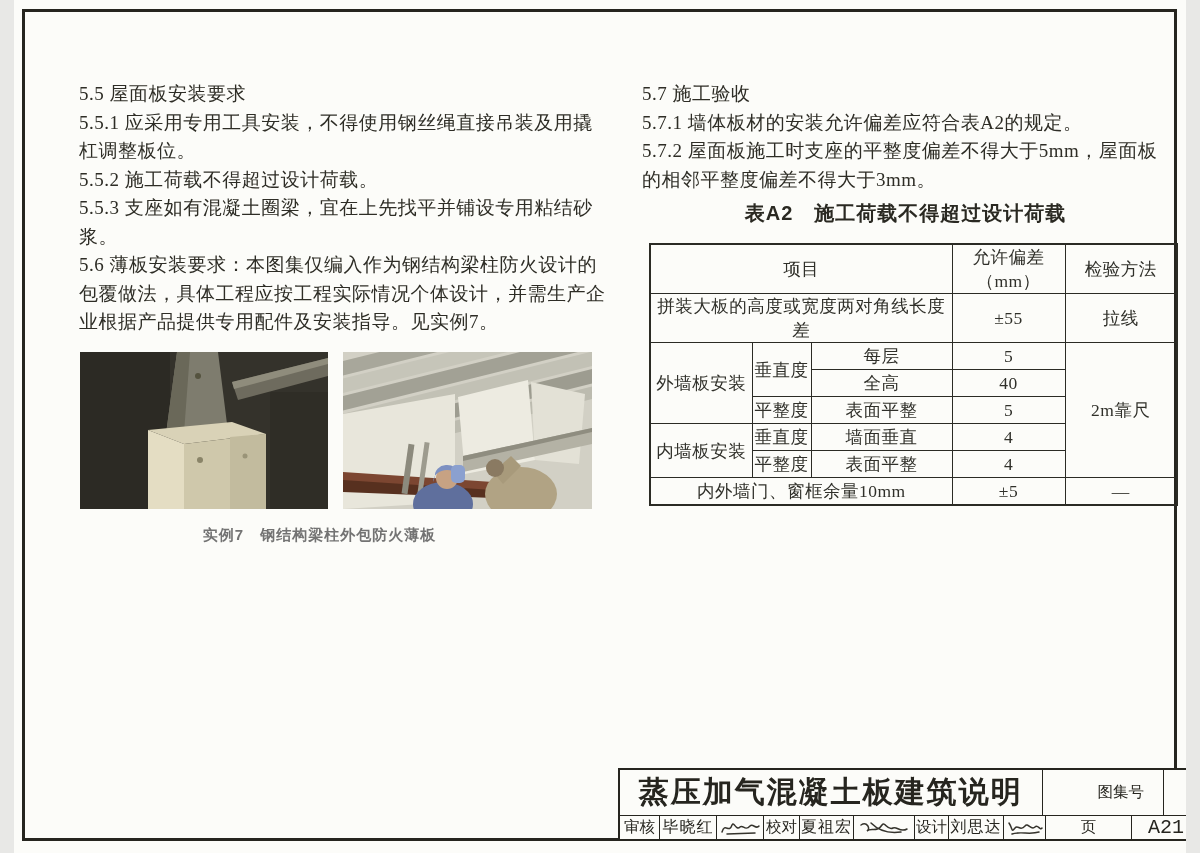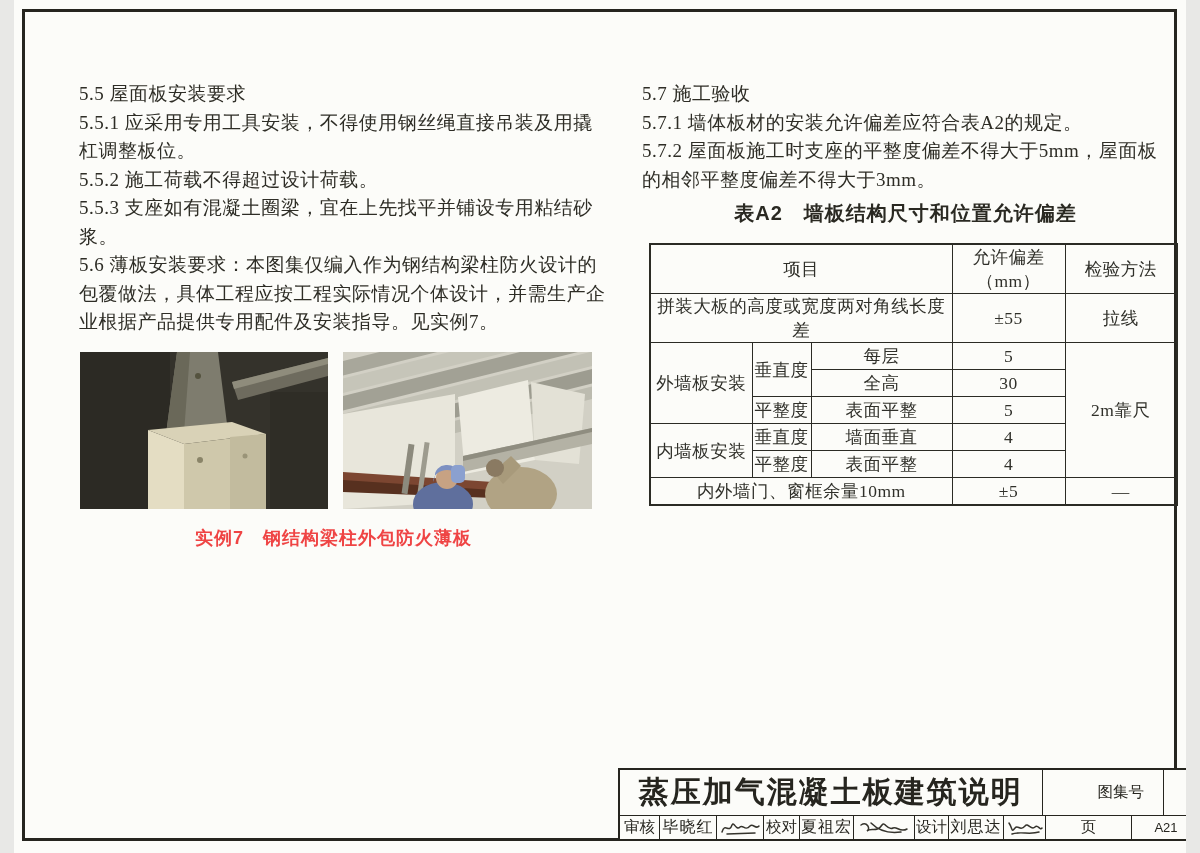--- a/index.html
+++ b/index.html
@@ -14,23 +14,23 @@
     border:3px solid #26251f;pointer-events:none;
   }
   
   .col{position:absolute;font-size:19px;line-height:28.5px;}
   .col p{margin:0;white-space:pre-line;letter-spacing:0.5px;}
   .left-col{left:65px;top:80px;width:545px;}
   .right-col{left:628px;top:80px;width:535px;}
   
   .photo{position:absolute;display:block;}
   .caption{
-    position:absolute;left:62px;top:526px;width:515px;text-align:center;
+    position:absolute;left:48px;top:526px;width:515px;text-align:center;
     font-family:"Liberation Sans","DejaVu Sans",sans-serif;
-    font-weight:bold;font-size:18px;color:#ef4444;letter-spacing:1px;
+    font-weight:bold;font-size:15px;color:#737373;letter-spacing:1px;
     white-space:pre;
   }
   
   .tableA2-title{
     position:absolute;left:628px;top:200px;width:527px;text-align:center;
     font-family:"Liberation Sans","DejaVu Sans",sans-serif;
     font-weight:bold;font-size:20px;color:#2a2922;letter-spacing:1px;
     white-space:pre;
   }
   table.tableA2{
@@ -140,21 +140,21 @@
 
   <div class="caption">实例7　钢结构梁柱外包防火薄板</div>
 
   <div class="col right-col">
     <p>5.7 施工验收</p>
     <p>5.7.1 墙体板材的安装允许偏差应符合表A2的规定。</p>
     <p>5.7.2 屋面板施工时支座的平整度偏差不得大于5mm，屋面板
 的相邻平整度偏差不得大于3mm。</p>
   </div>
 
-  <div class="tableA2-title">表A2　墙板结构尺寸和位置允许偏差</div>
+  <div class="tableA2-title">表A2　施工荷载不得超过设计荷载</div>
   <table class="tableA2">
     <colgroup>
         <col style="width:102px">
         <col style="width:59px">
         <col style="width:141px">
         <col style="width:113px">
         <col style="width:112px">
       </colgroup>
     <tbody>
         <tr>
@@ -172,21 +172,21 @@
     </tr>
     <tr style="height:27px">
       <td rowspan="3">外墙板安装</td>
       <td rowspan="2">垂直度</td>
       <td>每层</td>
       <td>5</td>
       <td rowspan="5">2m靠尺</td>
     </tr>
     <tr style="height:27px">
       <td>全高</td>
-      <td>30</td>
+      <td>40</td>
     </tr>
     <tr style="height:27px">
       <td>平整度</td>
       <td class="left-pad">表面平整</td>
       <td>5</td>
     </tr>
     <tr style="height:27px">
       <td rowspan="2">内墙板安装</td>
       <td>垂直度</td>
       <td class="left-pad">墙面垂直</td>
@@ -227,16 +227,16 @@
           </svg>
       </div>
       <div class="tb-cell tb-sm" style="width:34px">设计</div>
       <div class="tb-cell tb-name" style="width:55px">刘思达</div>
       <div class="tb-cell tb-sig" style="width:42px">
         <svg width="38" height="18" viewBox="0 0 38 18">
             <path d="M3,4 C7,10 5,14 9,9 C12,5 14,13 19,7 C22,3 25,12 29,8 C32,5 34,12 36,9 M6,15 C14,12 24,16 33,13" fill="none" stroke="#35332c" stroke-width="1.5" stroke-linecap="round"></path>
           </svg>
       </div>
       <div class="tb-cell tb-sm" style="width:86px">页</div>
-      <div class="tb-cell" style="flex:1;font-size:13px;font-family:Liberation Sans, sans-serif">A21</div>
+      <div class="tb-cell" style="flex:1;font-size:20px;font-family:Liberation Mono, monospace">A21</div>
     </div>
   </div>
 </div>
 
 </body></html>

